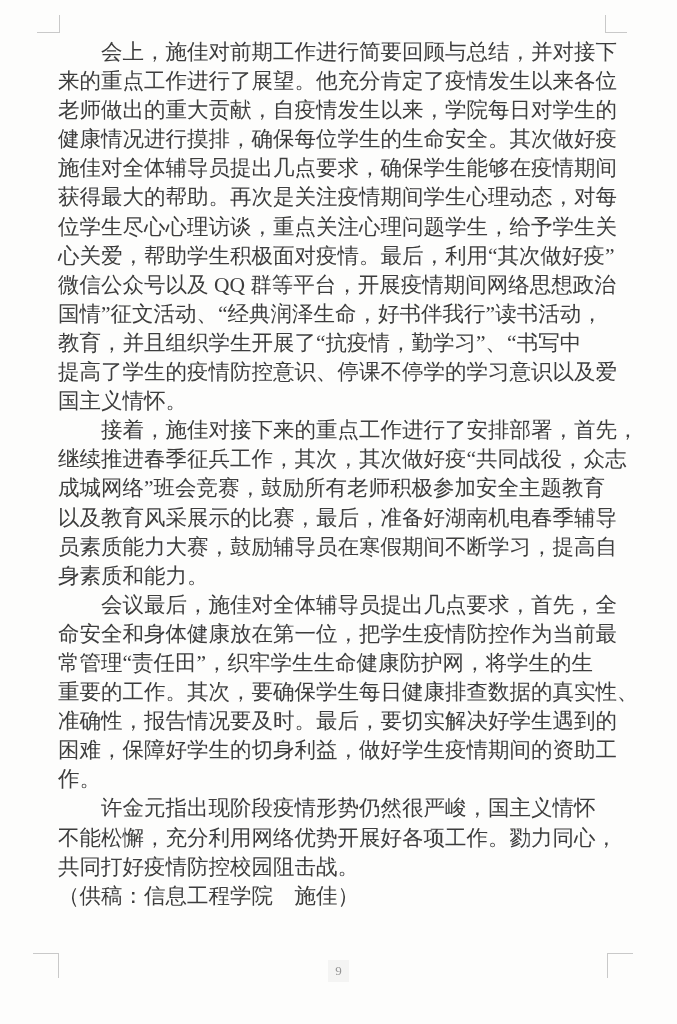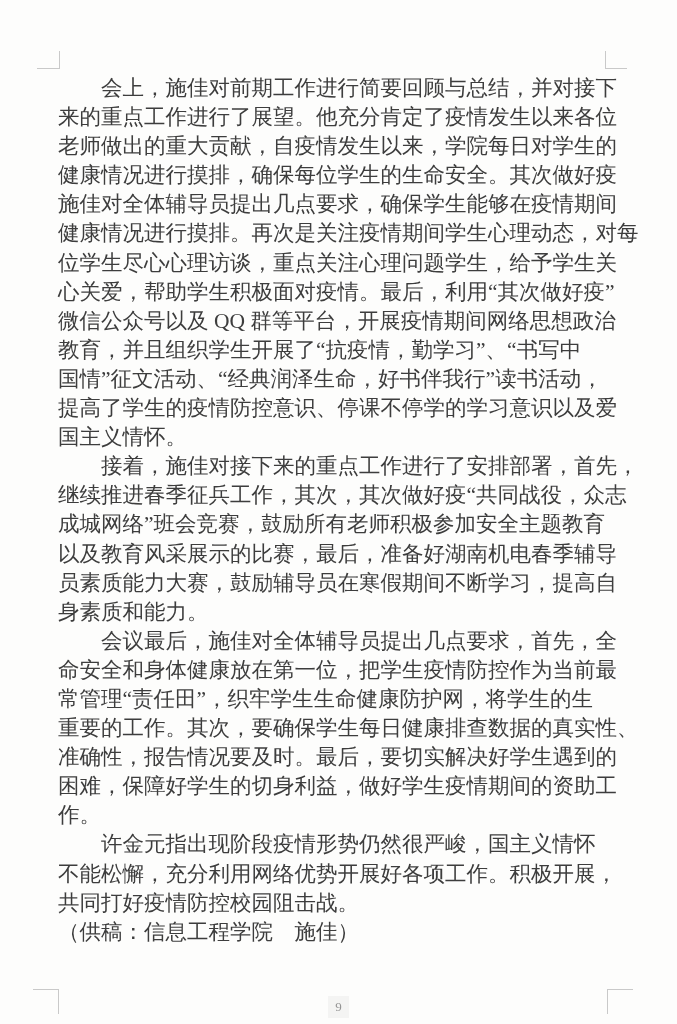--- a/index.html
+++ b/index.html
@@ -14,21 +14,20 @@
     font-family: "Liberation Serif", "DejaVu Serif", serif;
     overflow: hidden;
     --text-color: #3d3d3d;
     --crop-color: #c9c9c9;
     --pagenum-color: #949494;
   }
   .page {
     position: absolute;
     inset: 0;
     background: #fdfdfc;
-    margin-top: 36px;
   }
   
   .crop { position: absolute; }
   .crop.tl {
     left: 37px; top: 15px; width: 22px; height: 17px;
     border-right: 1px solid var(--crop-color);
     border-bottom: 1px solid var(--crop-color);
   }
   .crop.tr {
     left: 605px; top: 15px; width: 21px; height: 17px;
@@ -95,43 +94,43 @@
   <div class="crop bl"></div>
   <div class="crop br"></div>
 
   <div class="body-text">
 
     <div class="line first">会上，施佳对前期工作进行简要回顾与总结，并对接下</div>
       <div class="line">来的重点工作进行了展望。他充分肯定了疫情发生以来各位</div>
       <div class="line">老师做出的重大贡献，自疫情发生以来，学院每日对学生的</div>
       <div class="line">健康情况进行摸排，确保每位学生的生命安全。其次做好疫</div>
       <div class="line">施佳对全体辅导员提出几点要求，确保学生能够在疫情期间</div>
-      <div class="line">健康情况进行摸排。再次是关注疫情期间学生心理动态，对每</div>
+      <div class="line">获得最大的帮助。再次是关注疫情期间学生心理动态，对每</div>
       <div class="line">位学生尽心心理访谈，重点关注心理问题学生，给予学生关</div>
       <div class="line">心关爱，帮助学生积极面对疫情。最后，利用“其次做好疫”</div>
       <div class="line">微信公众号以及 QQ 群等平台，开展疫情期间网络思想政治</div>
+      <div class="line">国情”征文活动、“经典润泽生命，好书伴我行”读书活动，</div>
       <div class="line">教育，并且组织学生开展了“抗疫情，勤学习”、“书写中</div>
-      <div class="line">国情”征文活动、“经典润泽生命，好书伴我行”读书活动，</div>
       <div class="line">提高了学生的疫情防控意识、停课不停学的学习意识以及爱</div>
       <div class="line">国主义情怀。</div>
       <div class="line first">接着，施佳对接下来的重点工作进行了安排部署，首先，</div>
       <div class="line">继续推进春季征兵工作，其次，其次做好疫“共同战役，众志</div>
       <div class="line">成城网络”班会竞赛，鼓励所有老师积极参加安全主题教育</div>
       <div class="line">以及教育风采展示的比赛，最后，准备好湖南机电春季辅导</div>
       <div class="line">员素质能力大赛，鼓励辅导员在寒假期间不断学习，提高自</div>
       <div class="line">身素质和能力。</div>
       <div class="line first">会议最后，施佳对全体辅导员提出几点要求，首先，全</div>
       <div class="line">命安全和身体健康放在第一位，把学生疫情防控作为当前最</div>
       <div class="line">常管理“责任田”，织牢学生生命健康防护网，将学生的生</div>
       <div class="line">重要的工作。其次，要确保学生每日健康排查数据的真实性、</div>
       <div class="line">准确性，报告情况要及时。最后，要切实解决好学生遇到的</div>
       <div class="line">困难，保障好学生的切身利益，做好学生疫情期间的资助工</div>
       <div class="line">作。</div>
       <div class="line first">许金元指出现阶段疫情形势仍然很严峻，国主义情怀</div>
-      <div class="line">不能松懈，充分利用网络优势开展好各项工作。积极开展，</div>
+      <div class="line">不能松懈，充分利用网络优势开展好各项工作。勠力同心，</div>
       <div class="line">共同打好疫情防控校园阻击战。</div>
       <div class="closing-line">（供稿：信息工程学院　施佳）</div>
   </div>
 
   <div class="footer">
     <span class="num">9</span>
   </div>
 
 </div>
 

